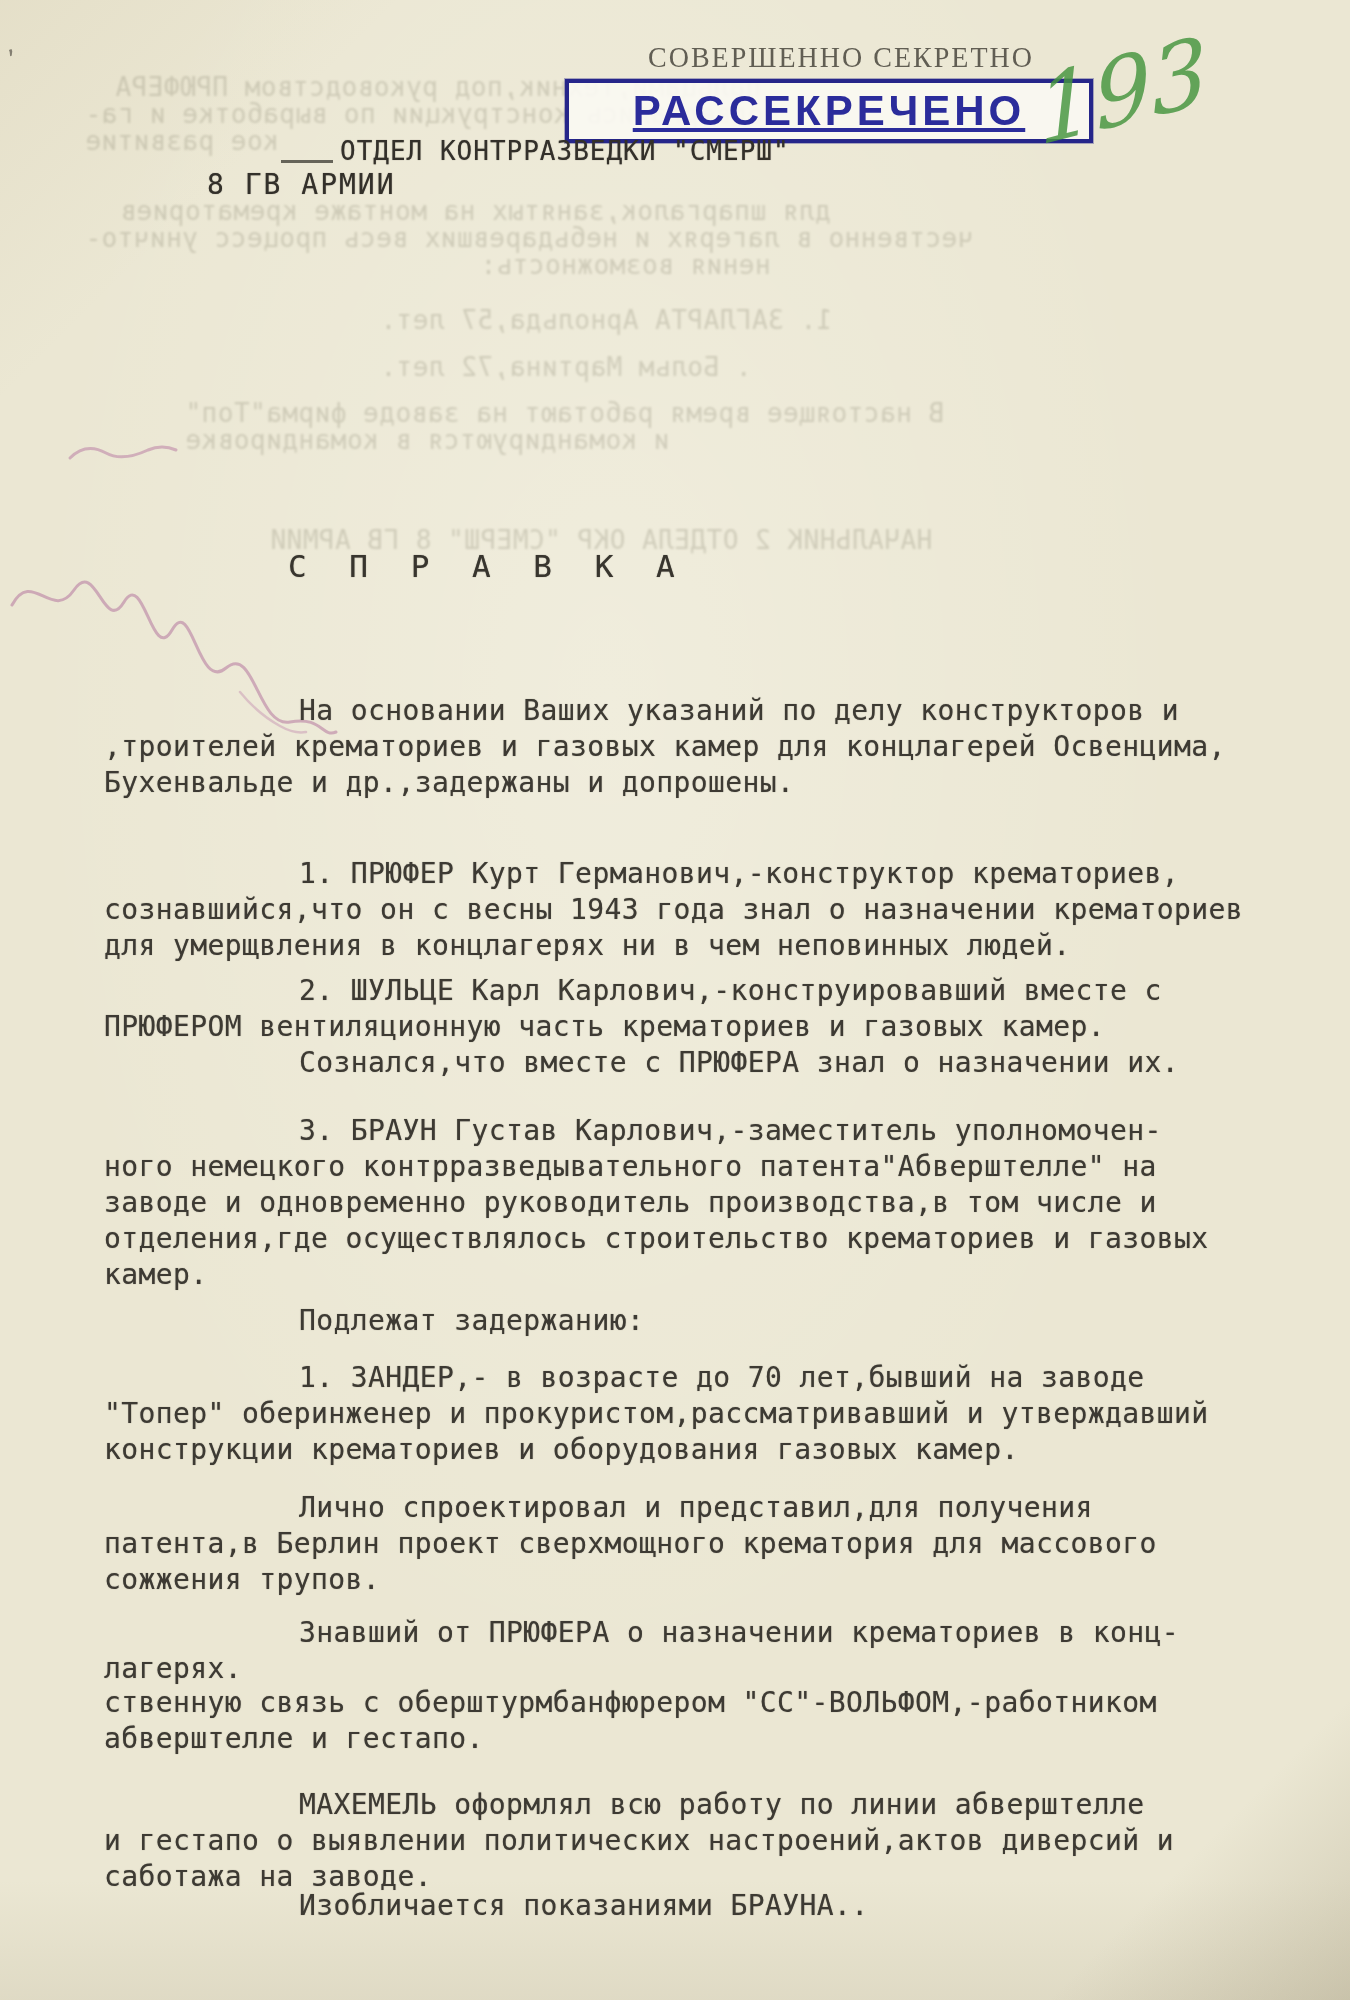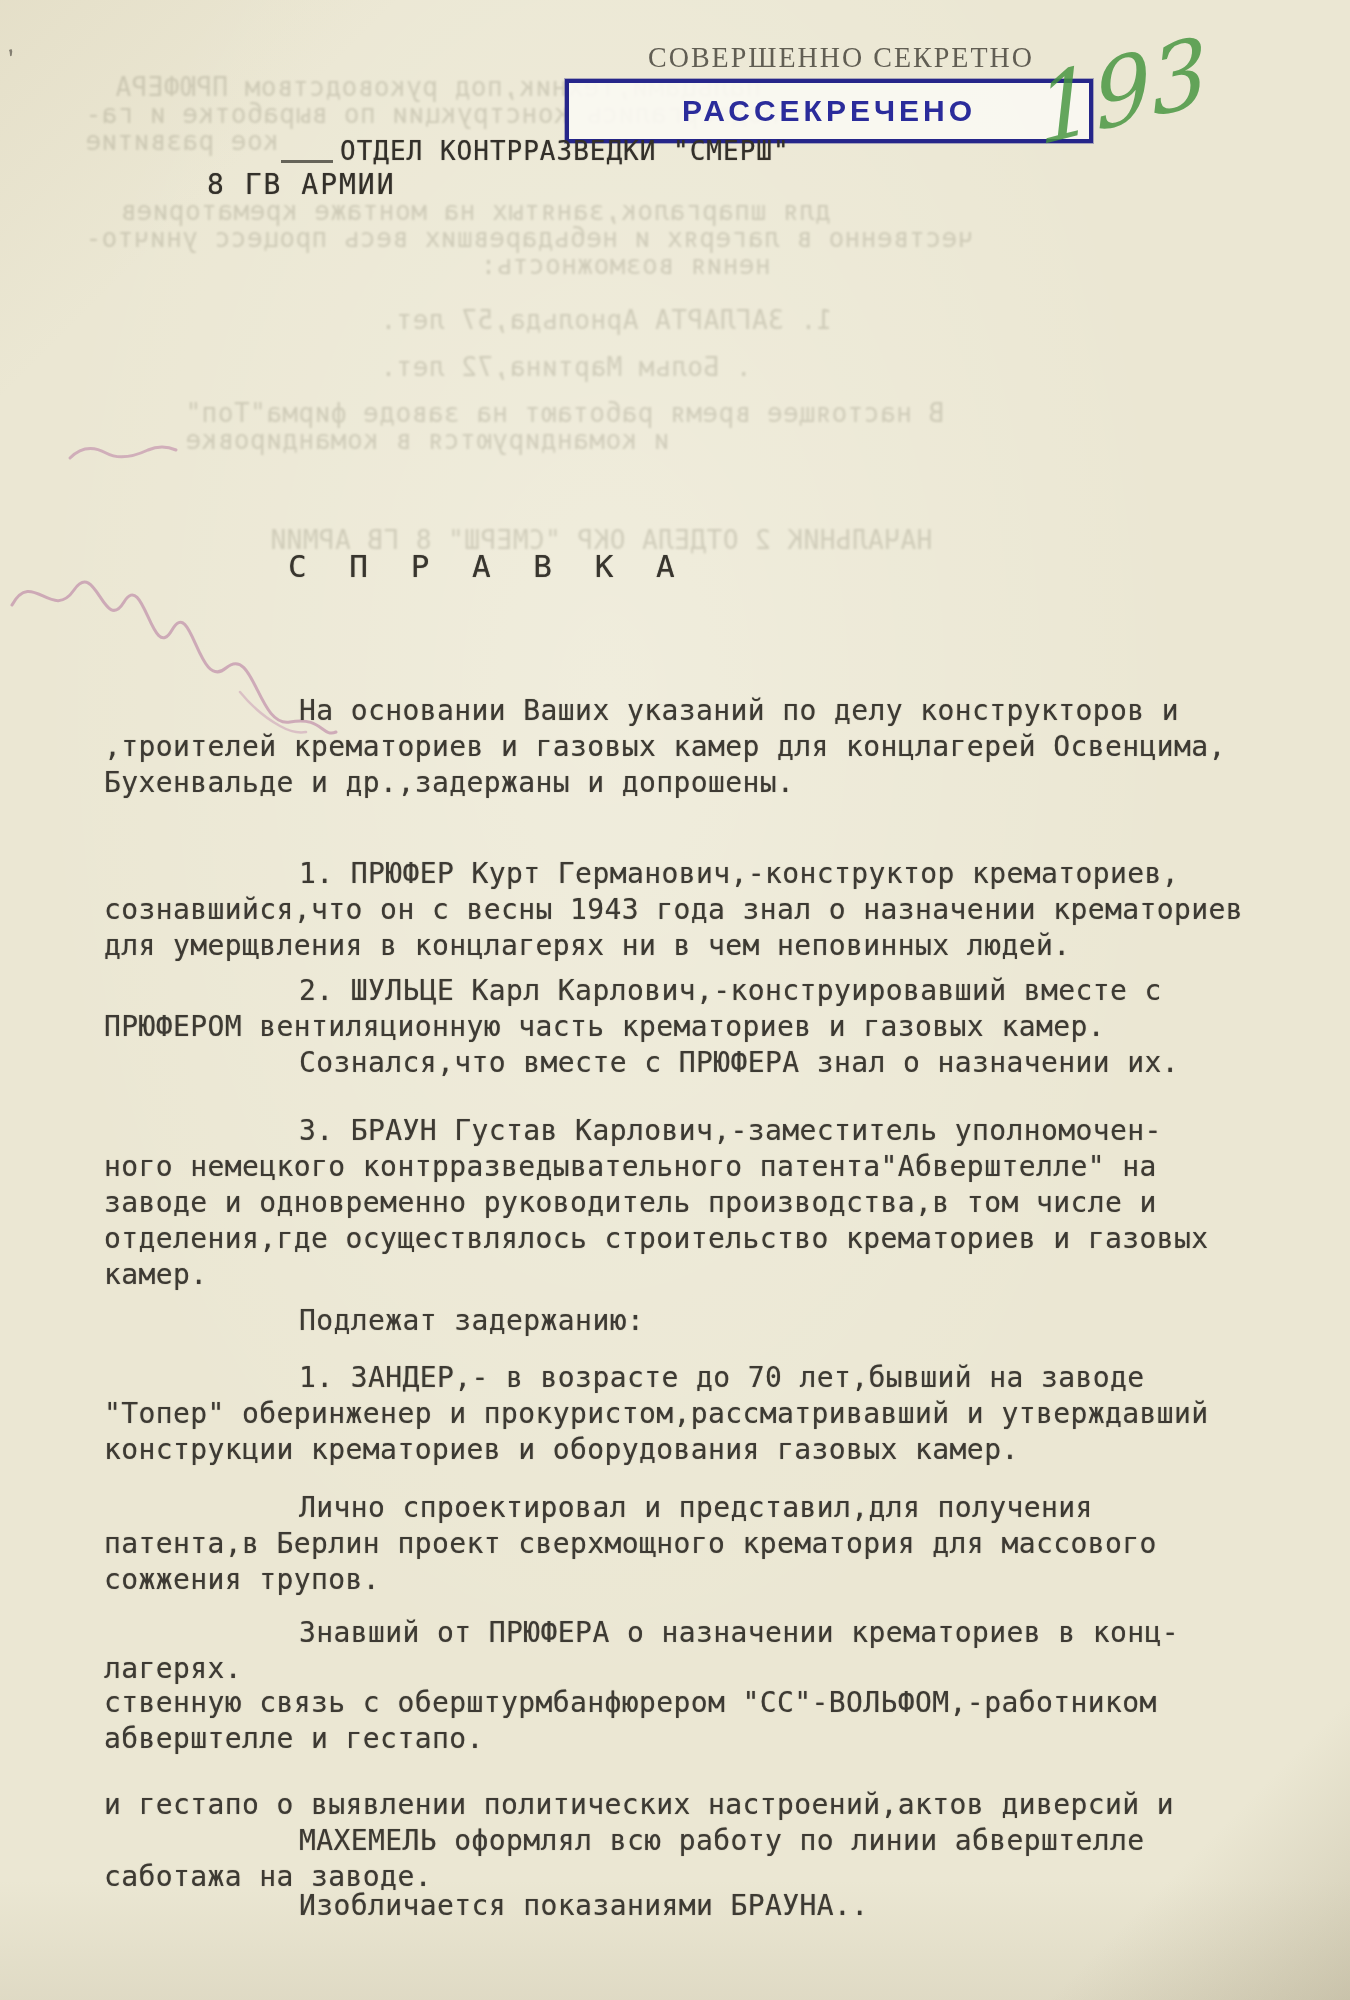--- a/index.html
+++ b/index.html
@@ -33,21 +33,21 @@
              color:#38352e;text-shadow:0 0 1px rgba(56,53,46,.65);white-space:nowrap;}
   
   .top-secret{position:absolute;left:648px;top:42px;font-family:"Liberation Serif", serif;
               font-size:28px;letter-spacing:2px;color:#4e4b42;opacity:.88;white-space:nowrap;
               transform:scaleY(1.05);}
   .declass-box{position:absolute;left:565px;top:79px;width:520px;height:56px;
                border:4px solid #26268a;background:rgba(250,249,242,.92);
                display:flex;align-items:center;justify-content:center;
                box-shadow:0 0 0 1px rgba(38,38,138,.35);}
   .declass-text{font-family:"Liberation Sans", sans-serif;font-weight:bold;
-                font-size:30px;letter-spacing:4px;color:#2b2c9b;white-space:nowrap;}
+                font-size:42px;letter-spacing:4px;color:#2b2c9b;white-space:nowrap;text-decoration:underline;}
   .page-num{position:absolute;left:1035px;top:38px;
             font-family:"DejaVu Serif", serif;font-style:italic;
             font-size:92px;color:#44953e;opacity:.82;
             transform:rotate(-14deg) skewX(-10deg);white-space:nowrap;}
   
   .ghost{position:absolute;transform:scaleX(-1);filter:blur(1.1px);opacity:.30;
          color:#8b8873;font-size:26px;white-space:nowrap;letter-spacing:.5px;}
   .ink-mark{position:absolute;left:6px;top:46px;color:#5a564c;font-size:22px;opacity:.7;
             transform:rotate(-20deg);}
   .scribble{position:absolute;left:0;top:430px;}
@@ -135,22 +135,22 @@
     <div class="ln in">Знавший от ПРЮФЕРА о назначении крематориев в конц-</div>
     <div class="ln">лагерях.</div>
   </div>
 
   <div class="para" style="top:1685px">
     <div class="ln">ственную связь с оберштурмбанфюрером "СС"-ВОЛЬФОМ,-работником</div>
     <div class="ln">абверштелле и гестапо.</div>
   </div>
 
   <div class="para" style="top:1787px">
+    <div class="ln in">МАХЕМЕЛЬ оформлял всю работу по линии абверштелле</div>
     <div class="ln">и гестапо о выявлении политических настроений,актов диверсий и</div>
-    <div class="ln in">МАХЕМЕЛЬ оформлял всю работу по линии абверштелле</div>
     <div class="ln">саботажа на заводе.</div>
   </div>
 
   <div class="para" style="top:1888px">
     <div class="ln in">Изобличается показаниями БРАУНА..</div>
   </div>
 
 </div>
 
 </body></html>

